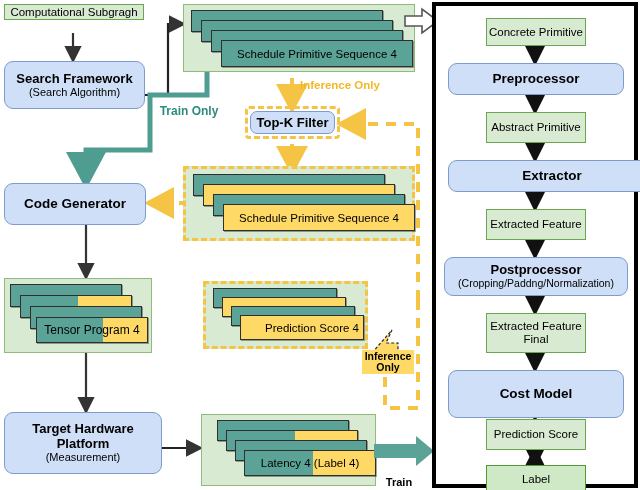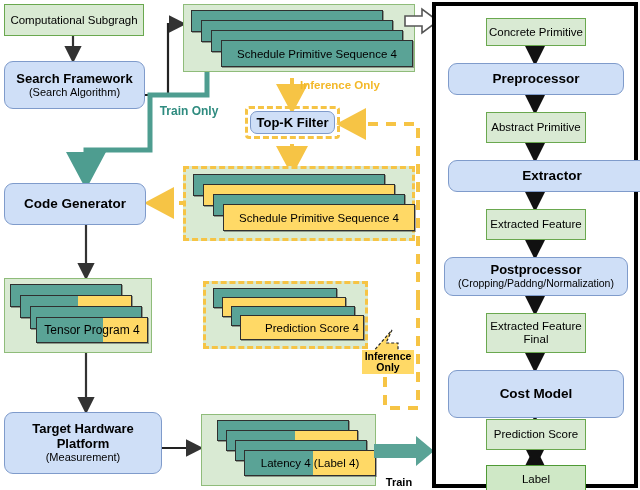--- a/index.html
+++ b/index.html
@@ -97,21 +97,21 @@
 
     <line x1="162" y1="448" x2="200" y2="448" stroke="#222" stroke-width="2.2" marker-end="url(#ablk)"></line>
 
     <path d="M418,300 L418,124 L344,124" fill="none" stroke="#f6c445" stroke-width="4" stroke-dasharray="10 8" marker-end="url(#ayel)"></path>
 
     <path d="M418,300 L418,408 L385,408 L385,345" fill="none" stroke="#f6c445" stroke-width="4" stroke-dasharray="10 8"></path>
 
     <path d="M372,353 L392,330 L386,343 L398,343 L398,353 z" fill="#ffd966" stroke="#222" stroke-width="1.2" stroke-dasharray="3 2"></path>
   </svg>
 
-  <div class="abs box data" style="left:4px;top:4px;width:140px;height:32px;font-size:11.5px;">
+  <div class="abs box data" style="left:4px;top:4px;width:140px;height:16px;font-size:11.5px;">
     <span>Computational Subgragh</span>
   </div>
 
   <div class="abs box proc" style="left:4px;top:61px;width:141px;height:48px;font-size:13px;">
     <div>
       <span>Search Framework</span>
       <span class="sub" style="font-size:11px;">(Search Algorithm)</span>
     </div>
   </div>
 

